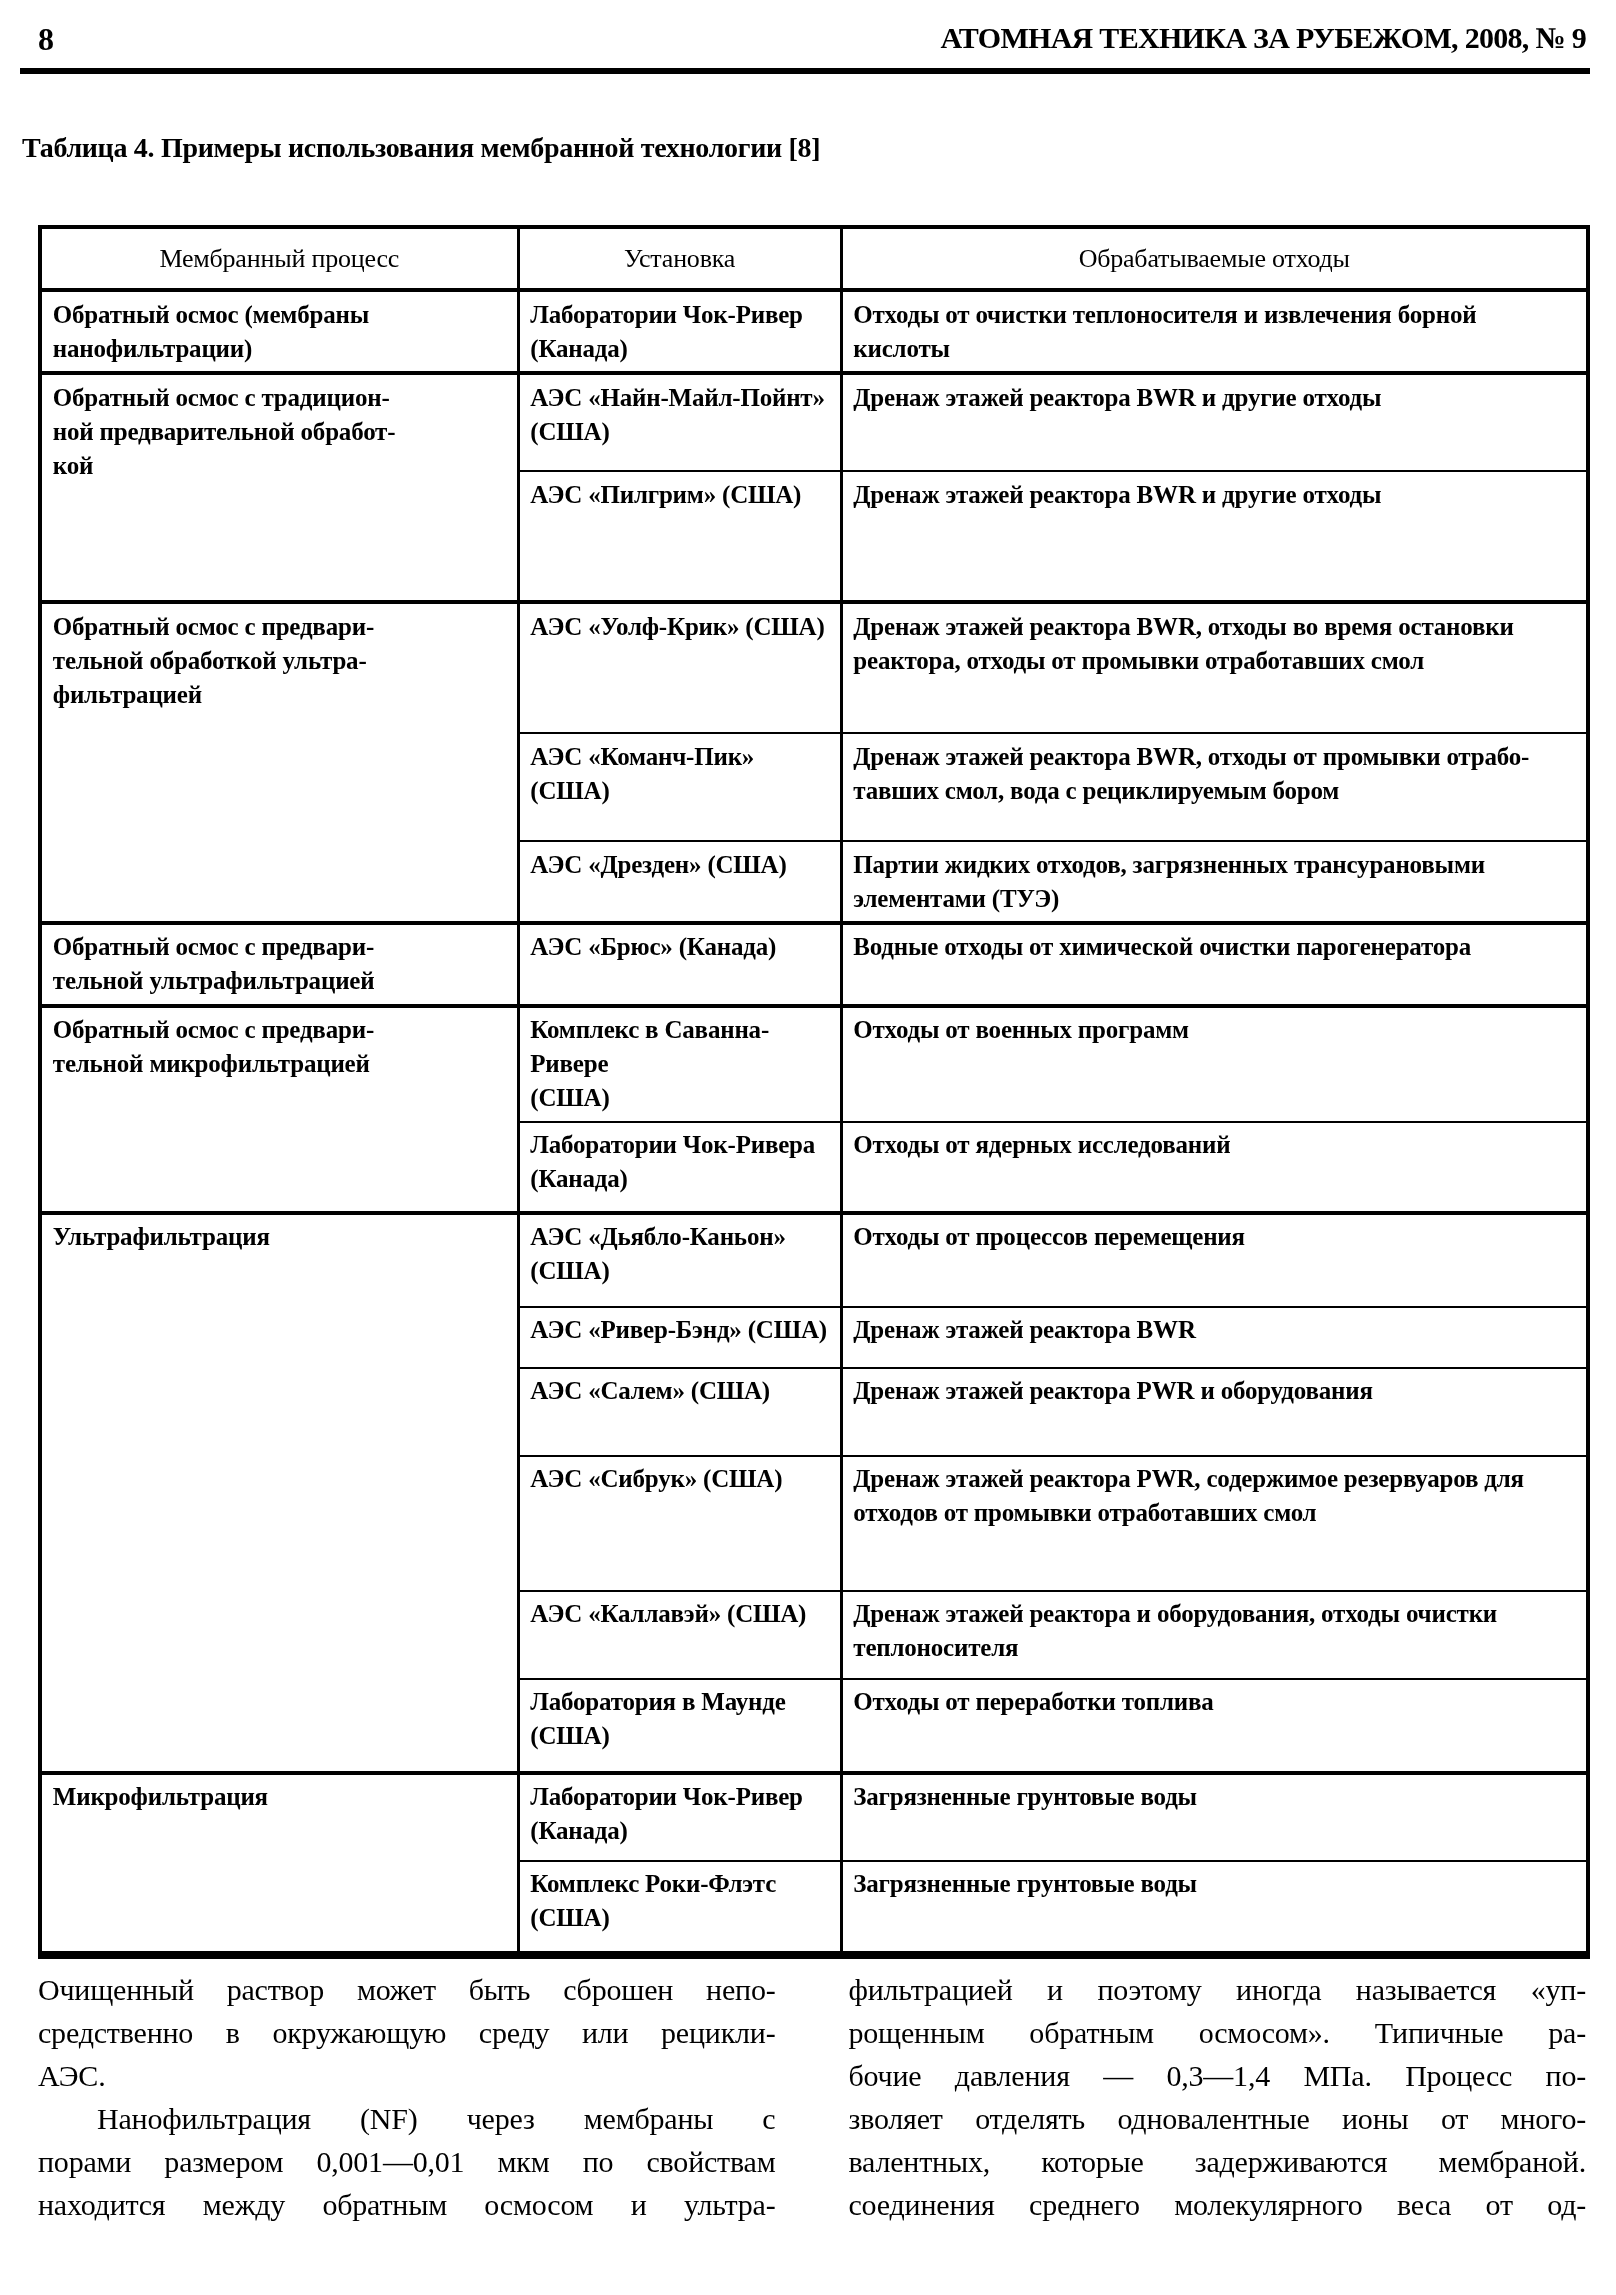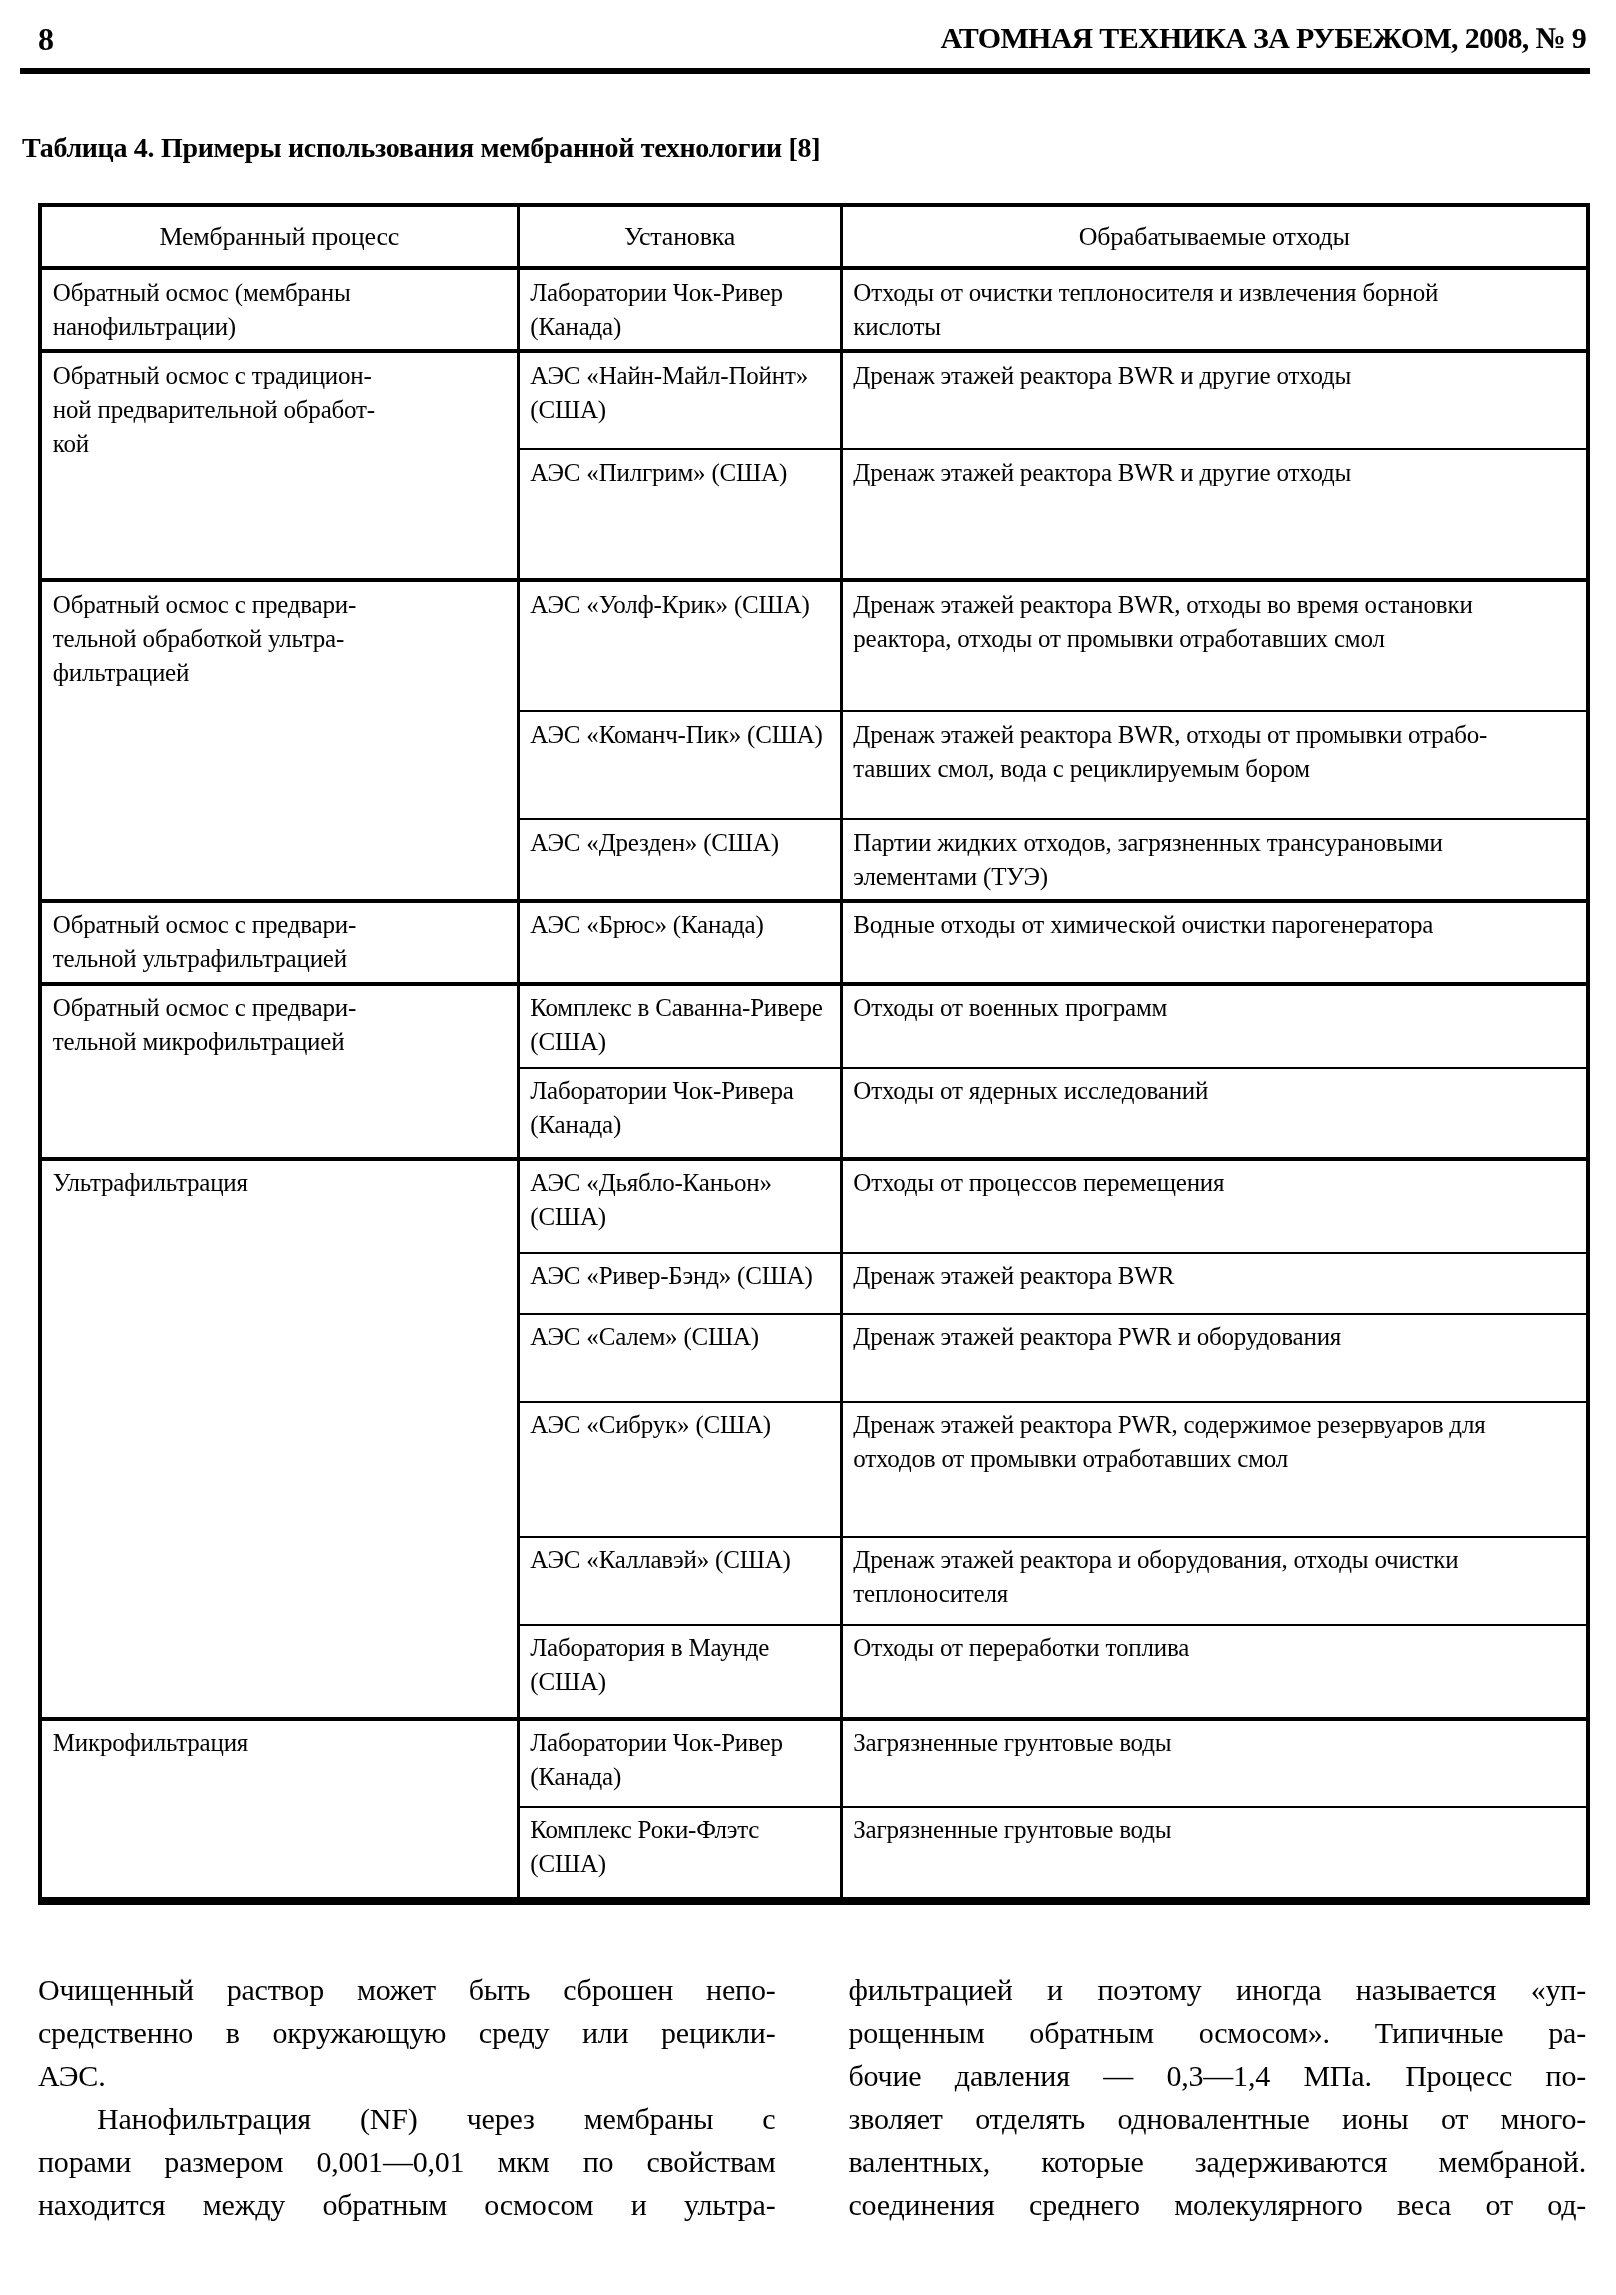--- a/index.html
+++ b/index.html
@@ -18,24 +18,24 @@
   }
   .pagenum{font-size:32px;font-weight:bold;line-height:1;}
   .jtitle{font-size:30px;font-weight:bold;line-height:1;letter-spacing:-0.7px;}
   .rule{position:absolute;top:68px;left:20px;right:25.6px;height:6px;background:#000;}
   
   .caption{position:absolute;top:132px;left:22px;font-size:28px;font-weight:bold;letter-spacing:-0.3px;}
   
   .tblwrap{position:absolute;top:203px;left:38px;width:1548px;}
   table{
     border-collapse:collapse;width:100%;table-layout:fixed;
-    font-size:25px;line-height:34px;letter-spacing:-0.2px;
+    font-size:25px;line-height:34px;letter-spacing:-0.2px;margin-top:22px;
   }
   col.c1{width:478px;} col.c2{width:323px;} col.c3{width:747px;}
-  th,td{border:2.7px solid #000;border-left-width:3.4px;border-right-width:3.4px;}
+  th,td{border:2.7px solid #000;border-left-width:3.4px;border-right-width:3.4px;font-weight:bold;}
   table{border:4.7px solid #000;border-bottom-width:8.8px;}
   th{
     font-weight:normal;text-align:center;vertical-align:middle;
     font-size:26px;height:54px;padding:2.7px 5.4px;
   }
   th{border-bottom-width:4.7px;}
   td{
     vertical-align:top;text-align:left;
     padding:5.4px 9.4px 5.4px 10.8px;
     white-space:pre-line;

